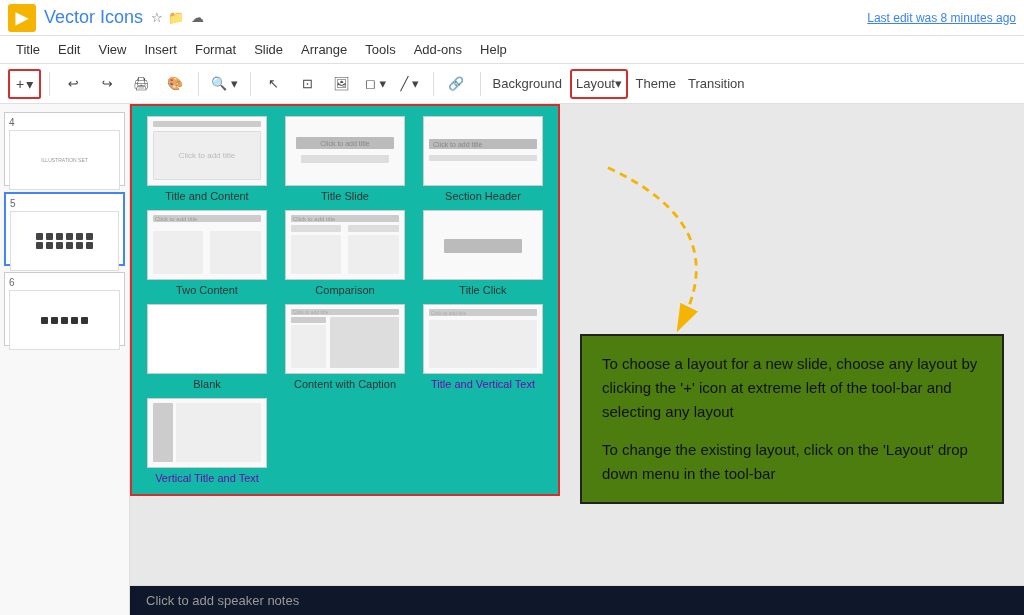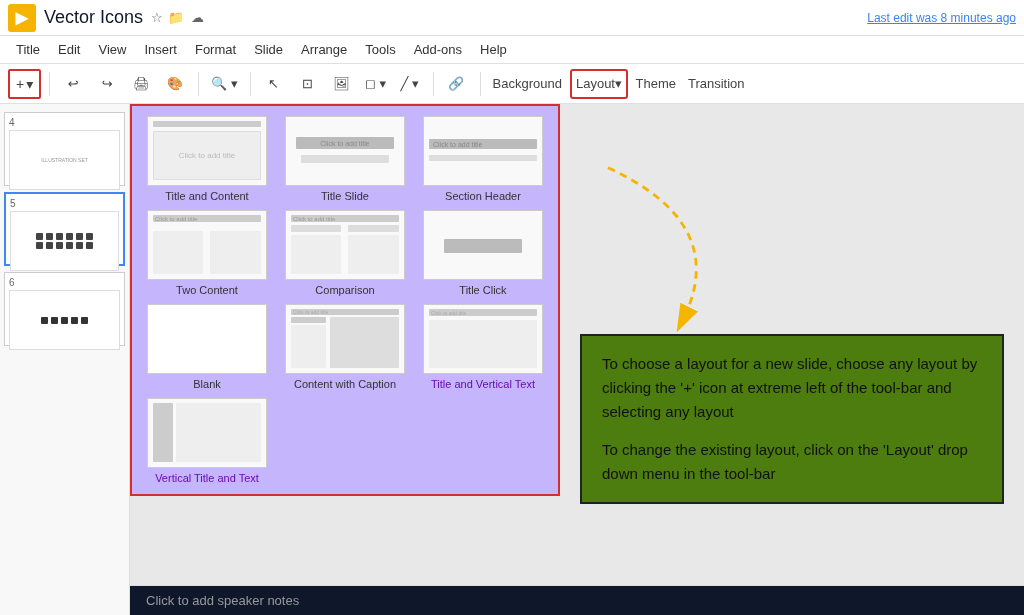--- a/index.html
+++ b/index.html
@@ -16,21 +16,21 @@
     }
     #titlebar .app-icon {
       width: 28px; height: 28px;
       background: #F4B400;
       border-radius: 3px;
       display: flex; align-items: center; justify-content: center;
       margin-right: 8px;
       font-size: 16px; color: white; font-weight: bold;
     }
     #titlebar .doc-title {
-      font-size: 18px; color: #0f172a; margin-right: 8px;
+      font-size: 18px; color: #3b82f6; margin-right: 8px;
     }
     #titlebar .title-icons { display: flex; gap: 6px; align-items: center; color: #666; }
     #titlebar .last-edit { margin-left: auto; font-size: 12px; color: #3b82f6; text-decoration: underline; }
 
     
     #menubar {
       background: #fff;
       height: 28px;
       display: flex;
       align-items: center;
@@ -116,21 +116,21 @@
       position: relative;
       overflow: hidden;
       display: flex;
       flex-direction: column;
     }
 
     
     #layout-popup {
       position: absolute;
       top: 0; left: 0;
-      background: #c4b5fd;
+      background: #14b8a6;
       border: 2px solid #d32f2f;
       width: 430px;
       z-index: 10;
       padding: 10px;
     }
     .layout-grid {
       display: grid;
       grid-template-columns: repeat(3, 1fr);
       gap: 8px;
     }

